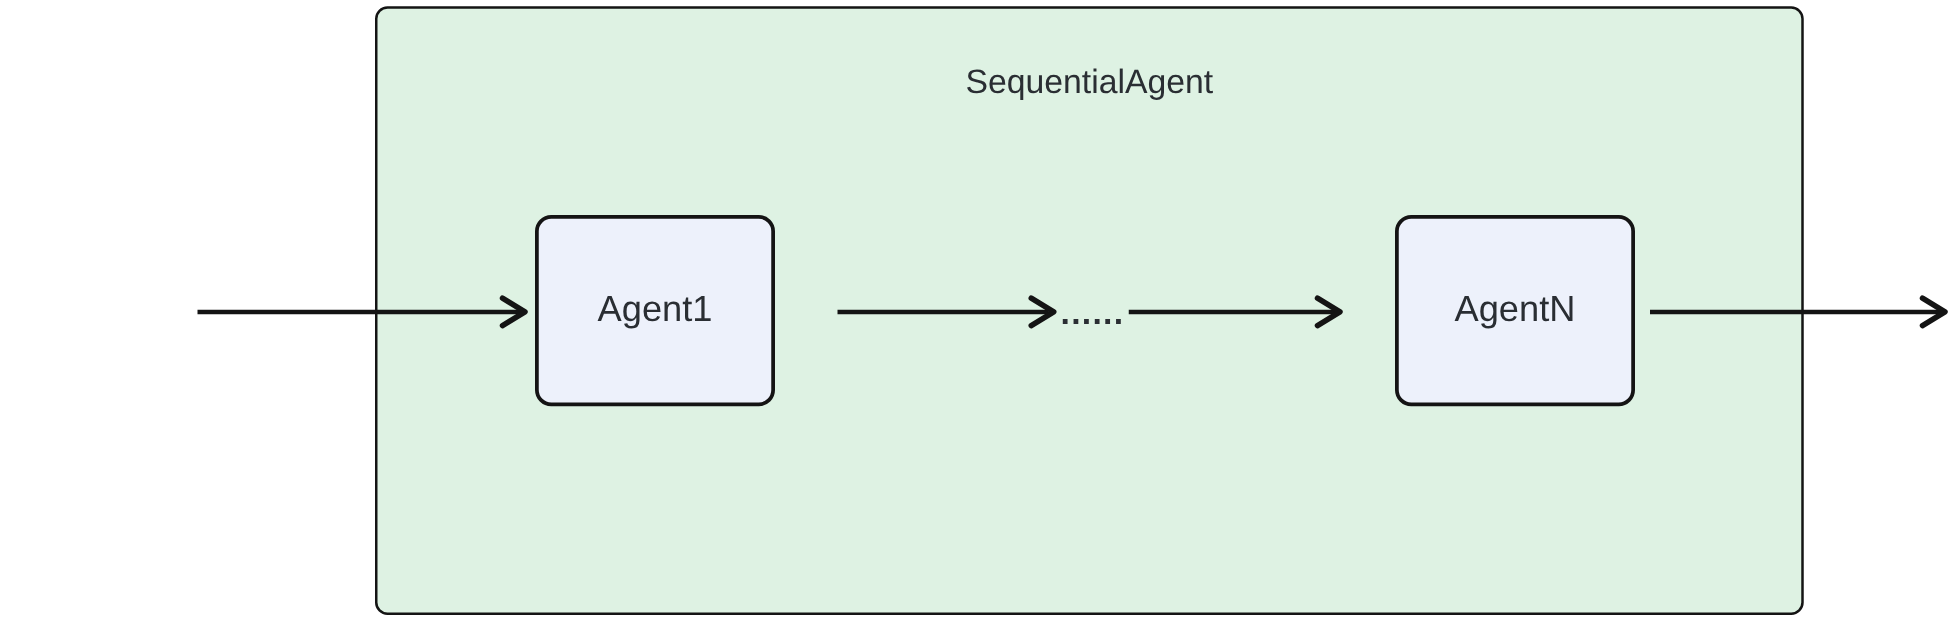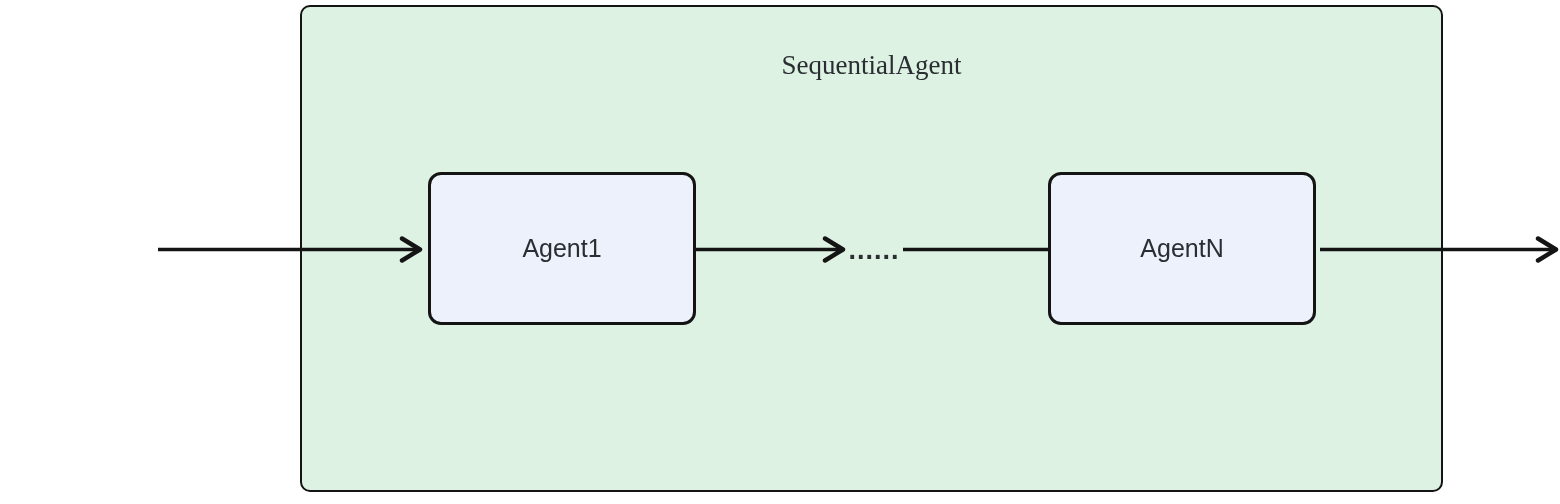--- a/index.html
+++ b/index.html
@@ -41,38 +41,37 @@
   }
   .container-title {
     position: absolute;
     left: 0;
     right: 0;
     top: 42px;
     text-align: center;
     font-size: 27px;
     line-height: 32px;
     color: var(--text);
-    font-family: Liberation Serif, serif;
   }
   .node {
     position: absolute;
     top: 172px;
-    width: 268px;
+    width: 192px;
     height: 153px;
     background: var(--node-fill);
     border: 3px solid var(--stroke);
     border-radius: 13px;
     display: flex;
     align-items: center;
     justify-content: center;
-    font-size: 25px;
+    font-size: 29px;
     color: var(--text);
   }
   .node-1 { left: 428px; }
-  .node-n { left: 1048px; }
+  .node-n { left: 1116px; }
   .input-label {
     position: absolute;
     left: 4px;
     top: 234px;
     width: 150px;
     height: 32px;
     line-height: 32px;
     font-size: 27px;
     text-align: left;
     color: var(--text);

